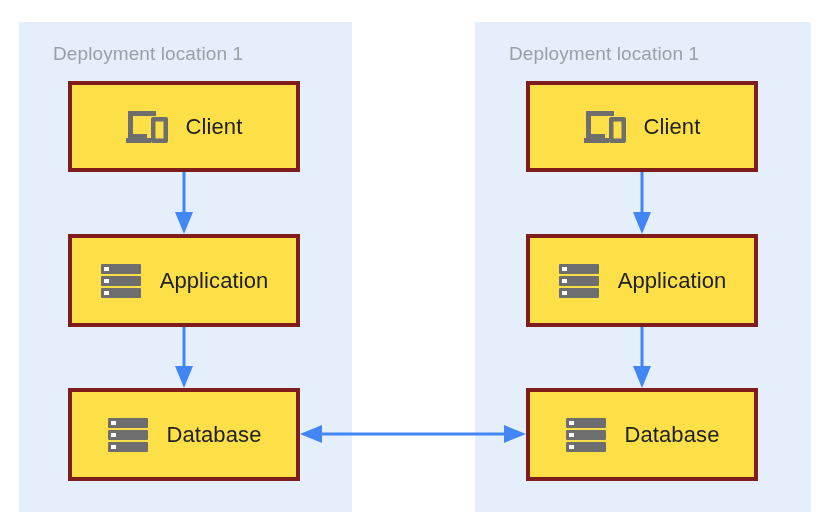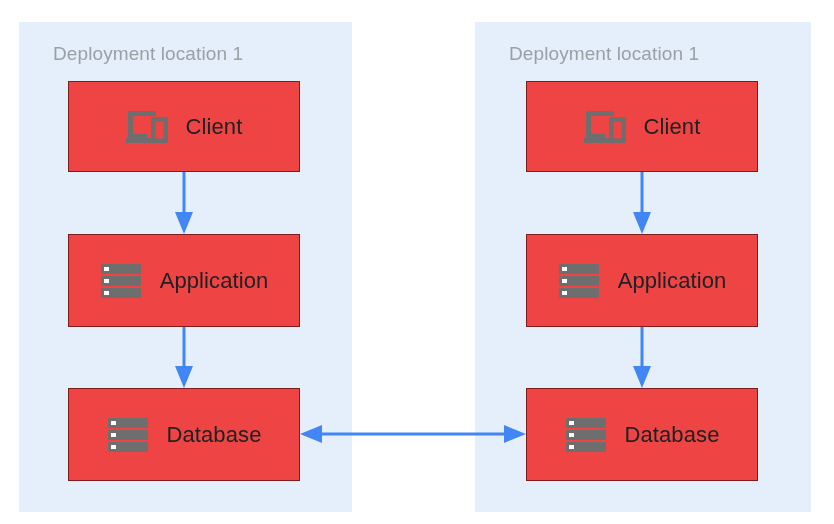--- a/index.html
+++ b/index.html
@@ -36,22 +36,22 @@
     line-height: 22px;
     color: #9aa0a6;
     white-space: nowrap;
     letter-spacing: 0.1px;
   }
 
   
   .node {
     position: absolute;
     box-sizing: border-box;
-    background: #ef4444;
-    border: 1px solid #7f1d1d;
+    background: #fde047;
+    border: 4px solid #7f1d1d;
     display: flex;
     align-items: center;
     justify-content: center;
     gap: 16px;
     padding: 0 10px;
   }
   .node-label {
     font-size: 22px;
     line-height: 26px;
     color: #202124;

